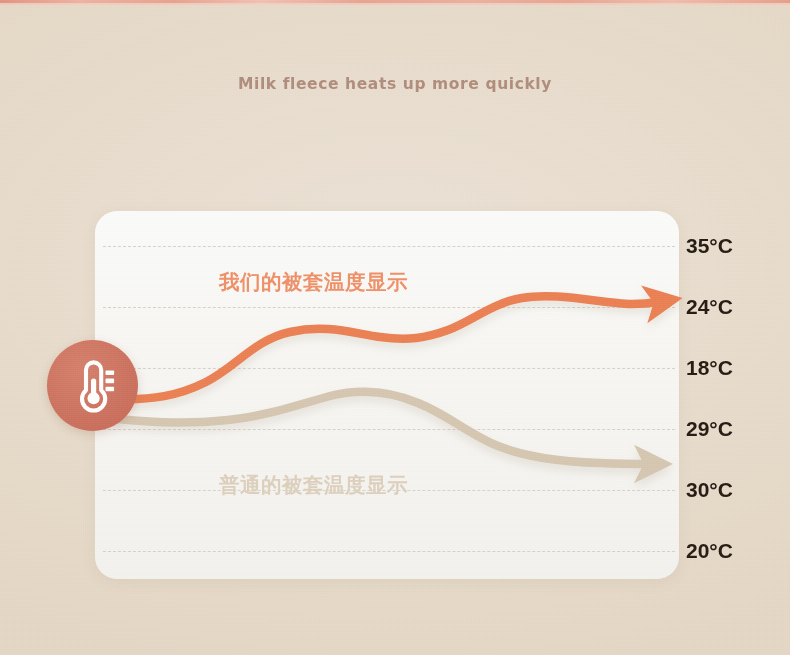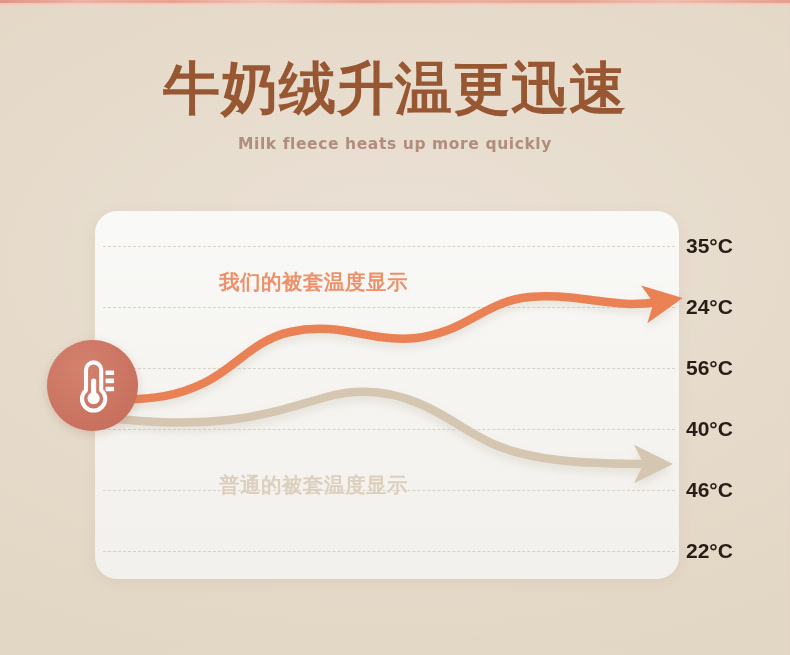--- a/index.html
+++ b/index.html
@@ -137,21 +137,20 @@
   }
 </style>
 </head>
 <body>
 
 <div id="page">
 
   <div class="top-strip"></div>
 
   <div class="header">
-    <div class="title">牛奶绒升温更迅速</div>
     <div class="subtitle">Milk fleece heats up more quickly</div>
   </div>
 
   <div class="card">
     <div class="gridlines">
       <div class="gridline" style="top:35px"></div>
       <div class="gridline" style="top:96px"></div>
       <div class="gridline" style="top:157px"></div>
       <div class="gridline" style="top:218px"></div>
       <div class="gridline" style="top:279px"></div>
@@ -193,24 +192,24 @@
                C 644,304 652,303 658,302" fill="none" stroke="#ec8053" stroke-width="8.5" stroke-linecap="round" stroke-linejoin="round" marker-end="url(#arrowOrange)"></path>
     </g>
   </svg>
 
   <div class="series-label ours">我们的被套温度显示</div>
   <div class="series-label normal">普通的被套温度显示</div>
 
   <div class="y-labels">
     <div class="y-label" style="top:246px">35°C</div>
     <div class="y-label" style="top:307px">24°C</div>
-    <div class="y-label" style="top:368px">56°C</div>
-    <div class="y-label" style="top:429px">40°C</div>
-    <div class="y-label" style="top:490px">46°C</div>
-    <div class="y-label" style="top:551px">22°C</div>
+    <div class="y-label" style="top:368px">18°C</div>
+    <div class="y-label" style="top:429px">29°C</div>
+    <div class="y-label" style="top:490px">30°C</div>
+    <div class="y-label" style="top:551px">20°C</div>
   </div>
 
   <div class="badge">
     <svg width="58" height="58" viewBox="0 0 58 58">
 
       <path d="M22 13
                a7.6 7.6 0 0 1 15.2 0
                v20.2
                a11.6 11.6 0 1 1 -15.2 0
                Z" fill="none" stroke="#ffffff" stroke-width="4.1" stroke-linejoin="round"></path>

